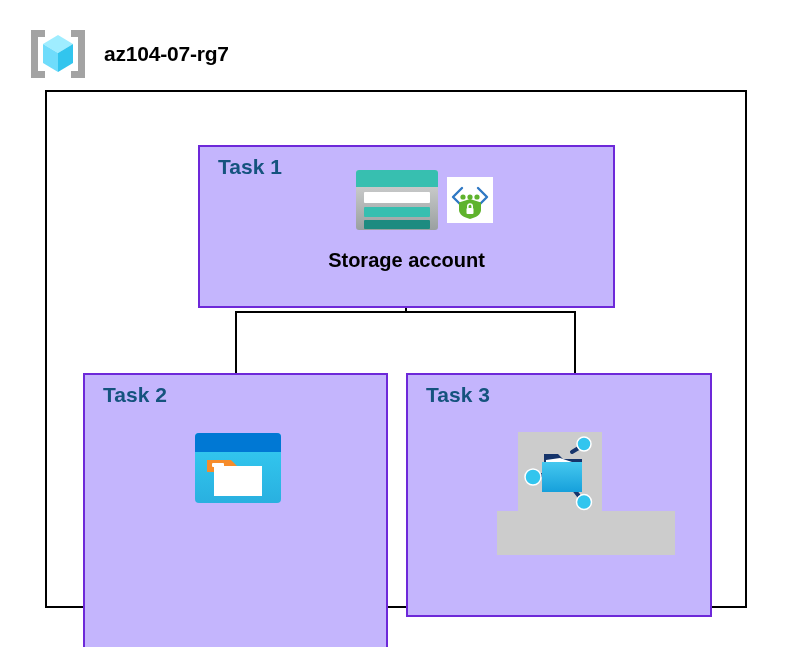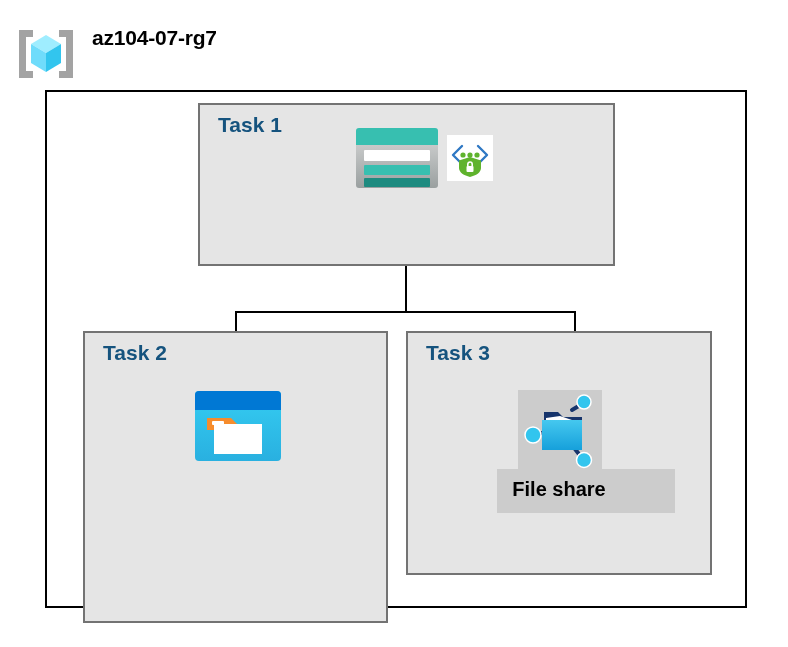--- a/index.html
+++ b/index.html
@@ -11,24 +11,24 @@
     width: 788px;
     height: 647px;
     position: relative;
     font-family: "Liberation Sans", sans-serif;
     overflow: hidden;
   }
 
   
   .rg-header {
     position: absolute;
-    left: 18px;
+    left: 30px;
     top: 26px;
     display: flex;
-    align-items: flex-start;
+    align-items: center;
   }
   .rg-icon {
     width: 56px;
     height: 56px;
     position: relative;
     flex: 0 0 auto;
   }
   .rg-title {
     font-size: 21px;
     font-weight: bold;
@@ -46,23 +46,24 @@
     width: 702px;
     height: 518px;
     border: 2px solid #000000;
     box-sizing: border-box;
     background: #ffffff;
   }
 
   
   .task-box {
     position: absolute;
-    background: #e5e5e5;
-    border: 2px solid #737373;
+    background: #c4b5fd;
+    border: 2px solid #6d28d9;
     box-sizing: border-box;
+    margin-top: 42px;
   }
   #task1-box { left: 198px; top: 103px; width: 417px; height: 163px; }
   #task2-box { left: 83px;  top: 331px; width: 305px; height: 292px; text-decoration: underline; }
   #task3-box { left: 406px; top: 331px; width: 306px; height: 244px; }
 
   .task-label {
     position: absolute;
     left: 18px;
     top: 8px;
     font-size: 21px;
@@ -212,20 +213,21 @@
       <path d="M31 11 L40 20 L31 29" fill="none" stroke="#2f78c4" stroke-width="2.4" stroke-linecap="round" stroke-linejoin="round"></path>
       <circle cx="16" cy="20" r="2.6" fill="#5fb32d"></circle>
       <circle cx="23" cy="20" r="2.6" fill="#5fb32d"></circle>
       <circle cx="30" cy="20" r="2.6" fill="#5fb32d"></circle>
       <path d="M23 22 L34 25.5 L34 33 C34 37.5 29 40.5 23 42 C17 40.5 12 37.5 12 33 L12 25.5 Z" fill="#5fb32d"></path>
       <rect x="19.5" y="31" width="7" height="6" rx="1" fill="#ffffff"></rect>
       <path d="M20.8 31 L20.8 29.2 A2.2 2.2 0 0 1 25.2 29.2 L25.2 31" fill="none" stroke="#ffffff" stroke-width="1.6"></path>
     </svg>
   </div>
 
+  <div class="node-label" style="top:102px;">Storage account</div>
 </div>
 
 <div class="task-box" id="task2-box">
   <div class="task-label">Task 2</div>
 
   <div class="icon-row" style="left:109px; top:57px;">
     <svg class="blob-icon" viewBox="0 0 88 72">
       <defs>
         <linearGradient id="blobBody" x1="0" y1="0" x2="0" y2="1">
           <stop offset="0" stop-color="#35cdf2"></stop>
@@ -268,14 +270,13 @@
       <path d="M26 26 L40 24 L58 30 L58 34 L26 34 Z" fill="#ffffff"></path>
 
       <path d="M22 28 L62 28 L62 58 L22 58 Z" fill="url(#fsFolder)"></path>
 
       <circle cx="13" cy="43" r="8" fill="#32c5ee" stroke="#ffffff" stroke-width="1.5"></circle>
       <circle cx="64" cy="10" r="7" fill="#32c5ee" stroke="#ffffff" stroke-width="1.5"></circle>
       <circle cx="64" cy="68" r="7.5" fill="#32c5ee" stroke="#ffffff" stroke-width="1.5"></circle>
     </svg>
   </div>
 
-  <div class="node-label" style="top:145px;">File share</div>
 </div>
 
 </body></html>

